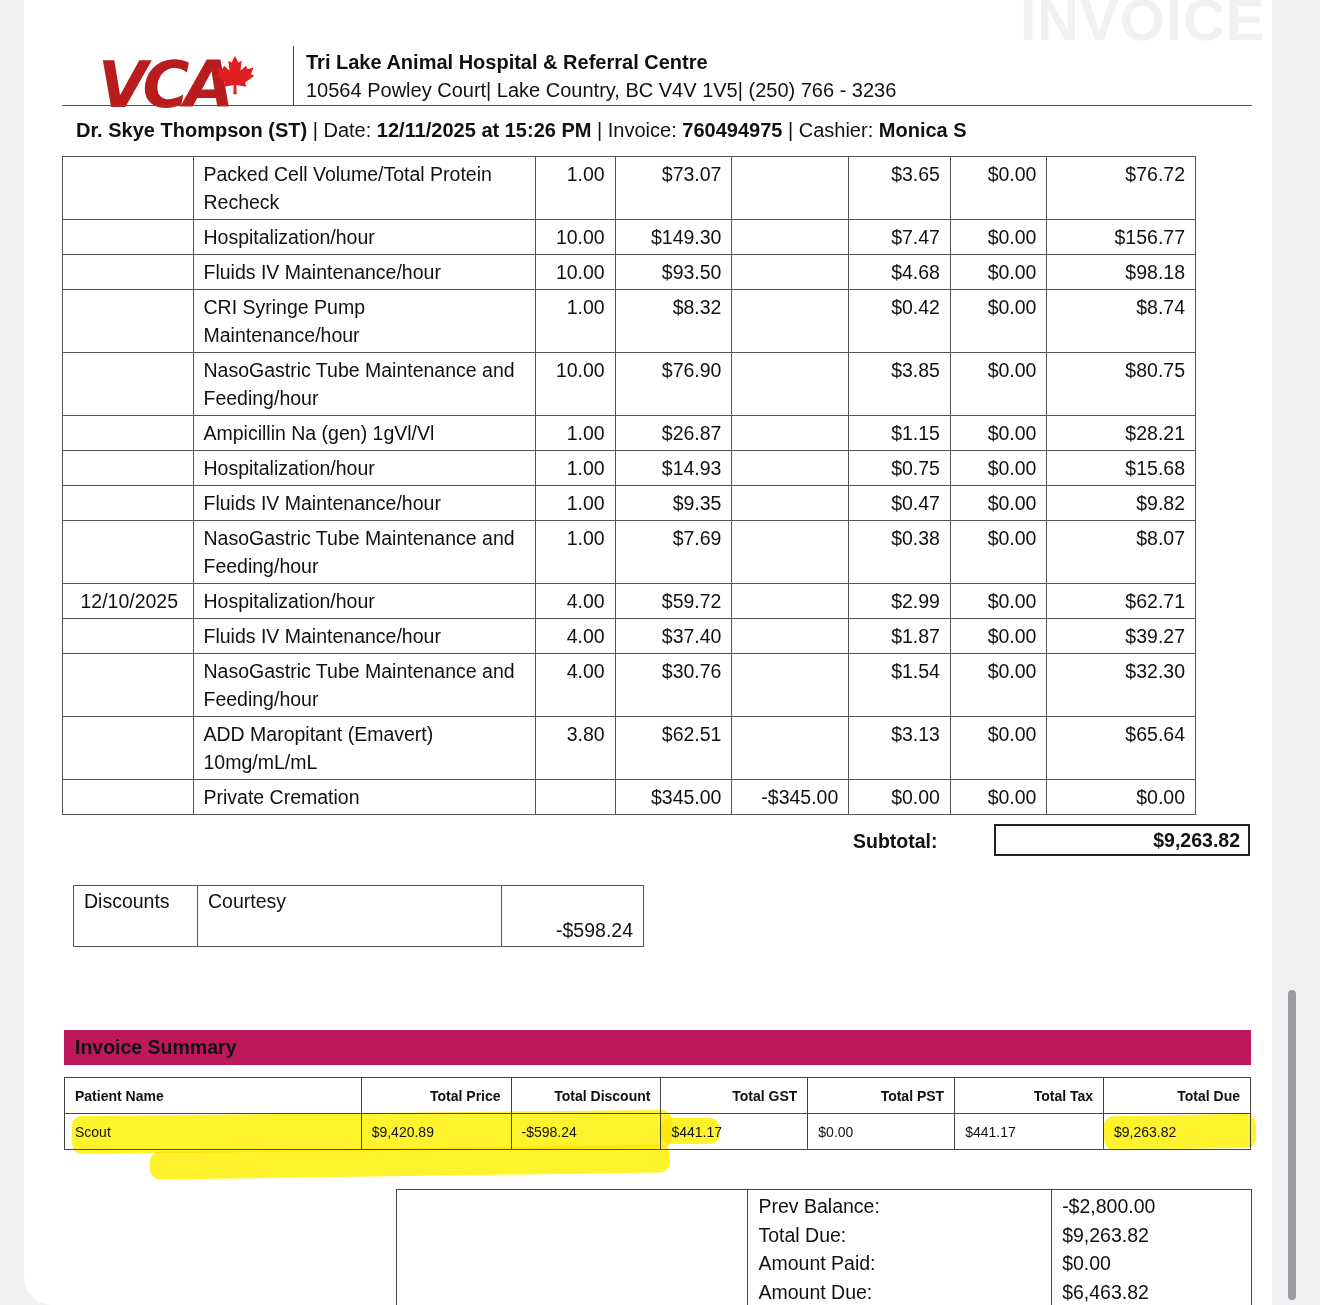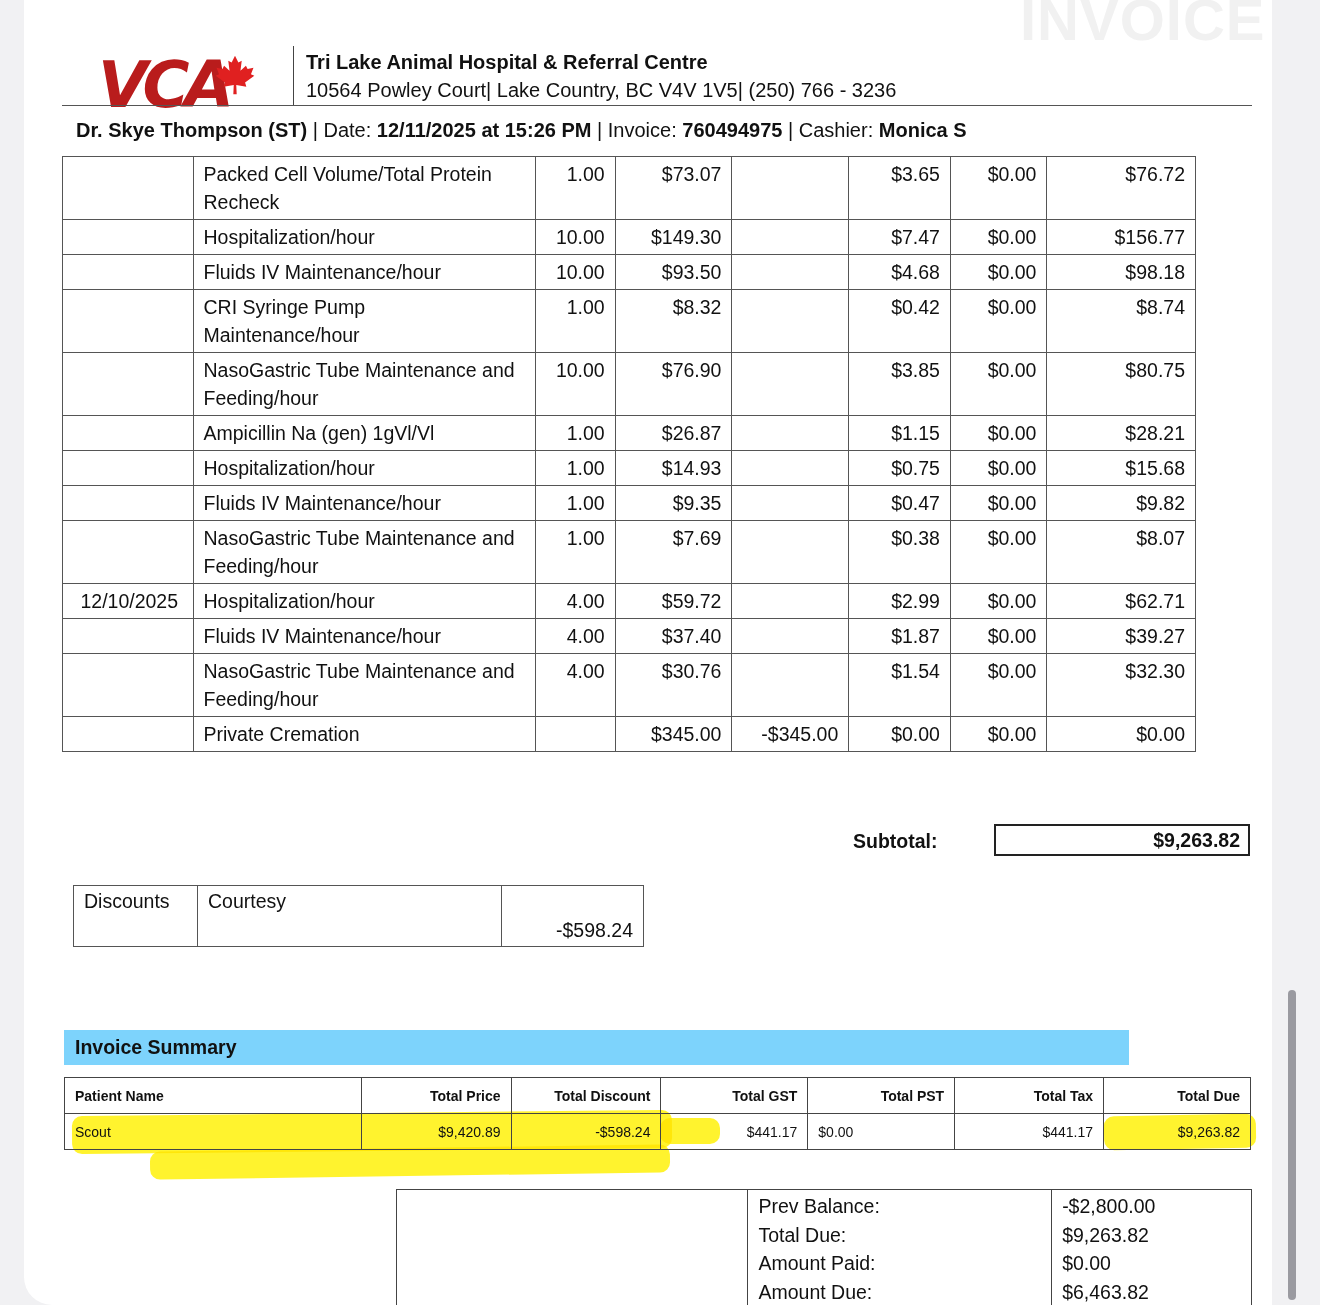--- a/index.html
+++ b/index.html
@@ -57,31 +57,30 @@
       border: 2px solid #222; box-sizing: border-box;
       text-align: right; padding-right: 8px; line-height: 29px;
       font-size: 19.5px; font-weight: bold;
     }
 
     .discounts { position: absolute; left: 73px; top: 885px; font-size: 19.5px; }
     .discounts td { border: 1.5px solid #555; height: 52px; vertical-align: top; padding: 4px 10px; }
     .discounts td.amt { vertical-align: bottom; text-align: right; }
 
     .summary-bar {
-      position: absolute; left: 64px; top: 1030px; width: 1049px; height: 35px;
-      background: #7dd3fc;
-      padding-left: 16px;
+      position: absolute; left: 64px; top: 1030px; width: 1187px; height: 35px;
+      background: #be185d;
     }
     .summary-title { position: absolute; left: 11px; top: 6px; font-size: 19.5px; font-weight: bold; }
 
     .summary { position: absolute; left: 64px; top: 1077px; width: 1187px; font-size: 14px; }
     .summary td { border: 1.5px solid #444; padding: 4px 10px; height: 27px; }
     .summary th { border: 1.5px solid #444; padding: 4px 10px; height: 27px; font-weight: bold; text-align: right; }
     .summary th.left, .summary td.left { text-align: left; }
-    .summary td.num { text-align: right; }
+    .summary td.num { text-align: left; }
 
     .highlight {
       position: absolute; background: rgba(255, 240, 0, 0.82); pointer-events: none;
       border-radius: 10px; mix-blend-mode: multiply;
     }
 
     .balance { position: absolute; left: 396px; top: 1189px; width: 856px; font-size: 19.5px; }
     .balance td { border: 1.5px solid #444; vertical-align: top; padding: 2px 10px; }
     .balance .lines div { line-height: 28.5px; }
     .balance .vals div { line-height: 28.5px; text-align: left; }
@@ -242,20 +241,30 @@
       </tr>
       <tr>
         <td class="date"></td>
         <td>NasoGastric Tube Maintenance and Feeding/hour</td>
         <td class="num">4.00</td>
         <td class="num">$30.76</td>
         <td class="num"></td>
         <td class="num">$1.54</td>
         <td class="num">$0.00</td>
         <td class="num">$32.30</td>
+      </tr>
+      <tr>
+        <td class="date"></td>
+        <td>ADD Maropitant (Emavert) 10mg/mL/mL</td>
+        <td class="num">3.80</td>
+        <td class="num">$62.51</td>
+        <td class="num"></td>
+        <td class="num">$3.13</td>
+        <td class="num">$0.00</td>
+        <td class="num">$65.64</td>
       </tr>
       <tr>
         <td class="date"></td>
         <td>Private Cremation</td>
         <td class="num"></td>
         <td class="num">$345.00</td>
         <td class="num">-$345.00</td>
         <td class="num">$0.00</td>
         <td class="num">$0.00</td>
         <td class="num">$0.00</td>

